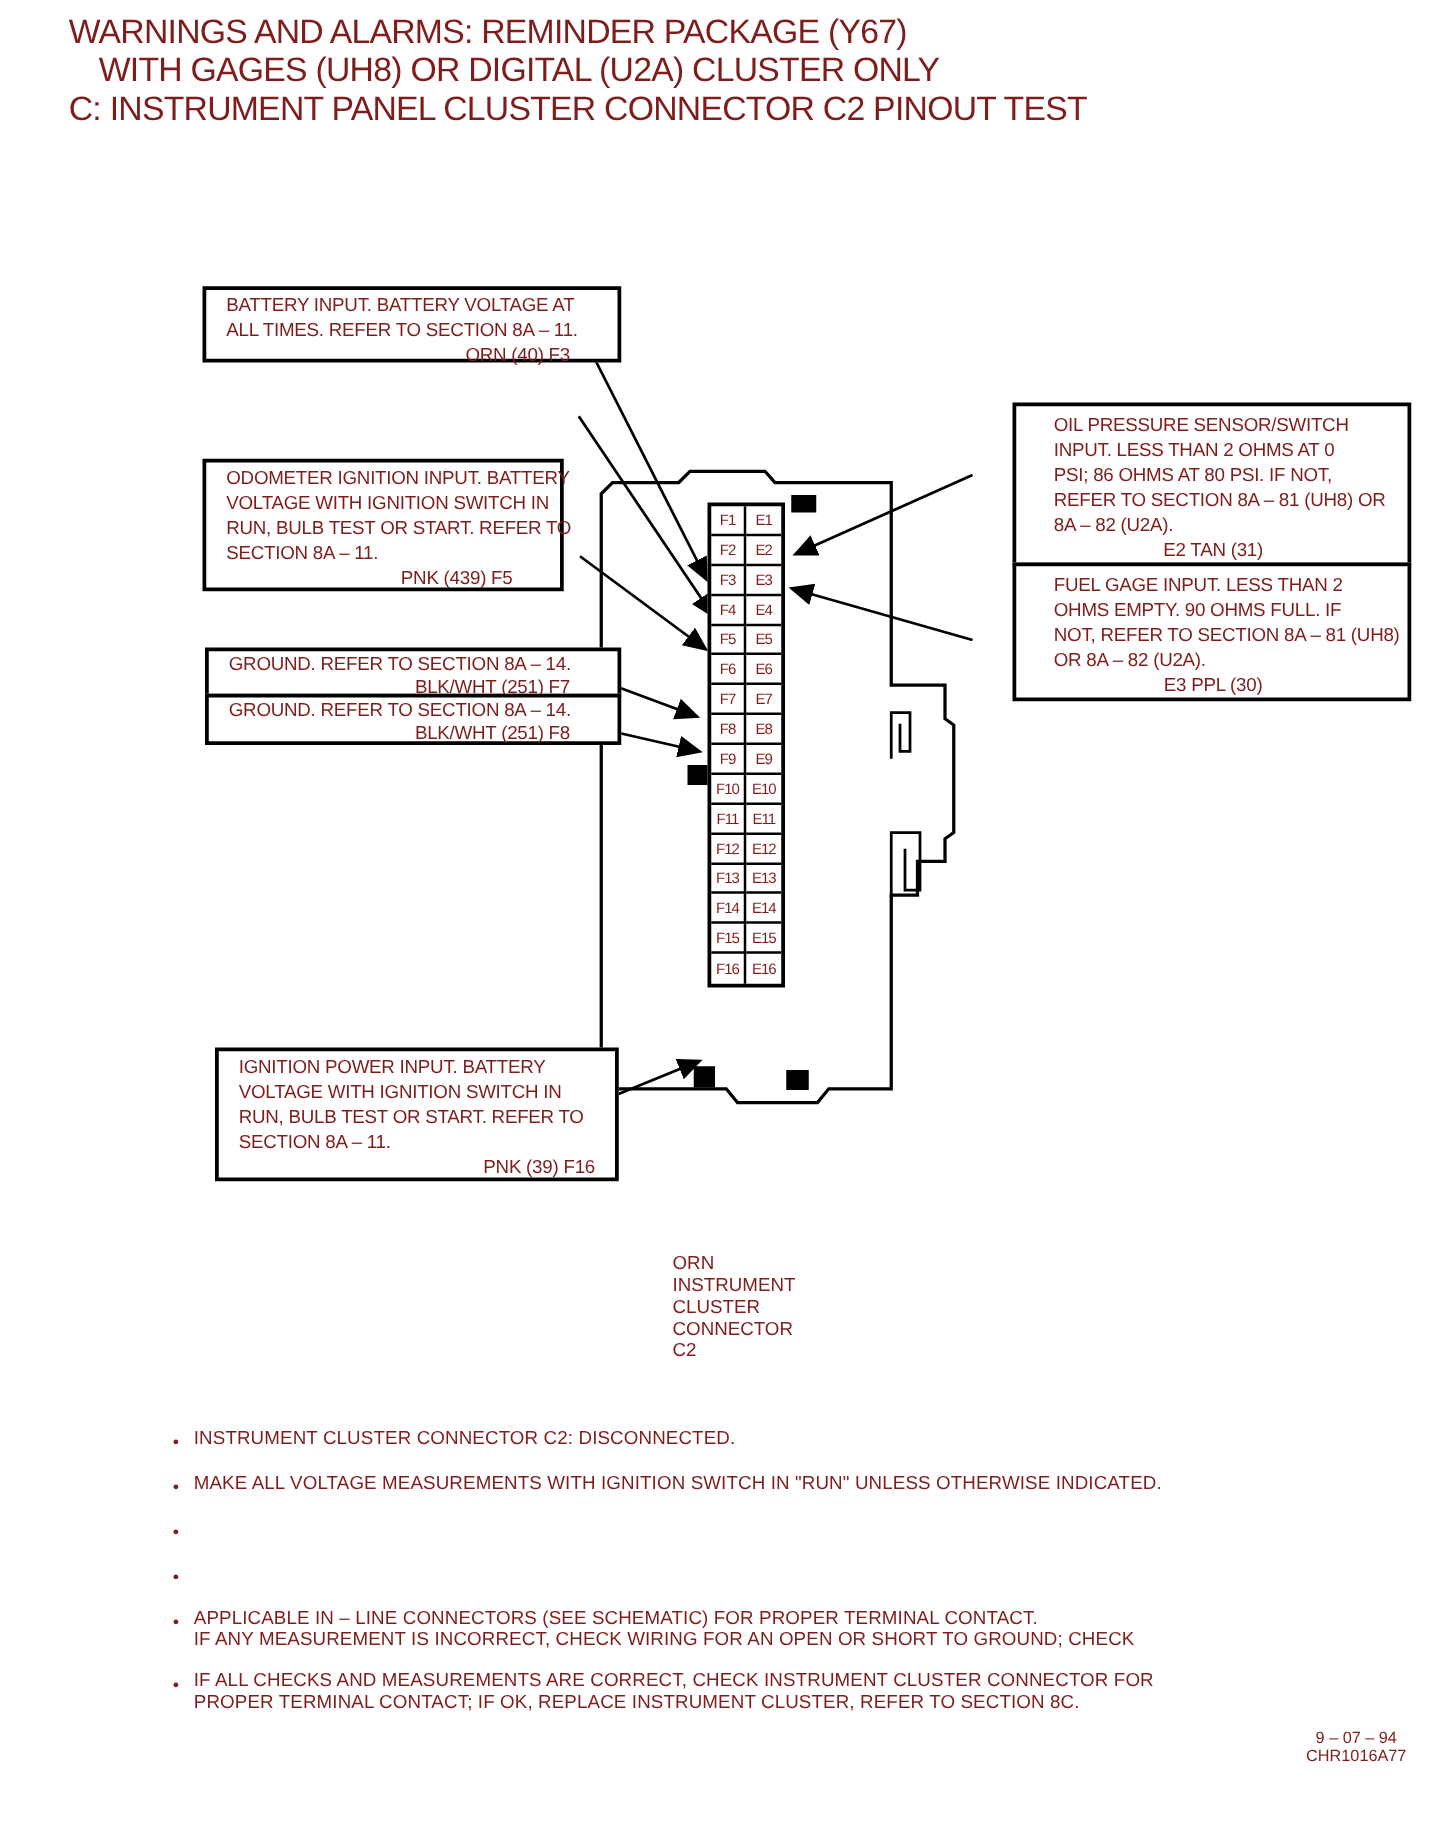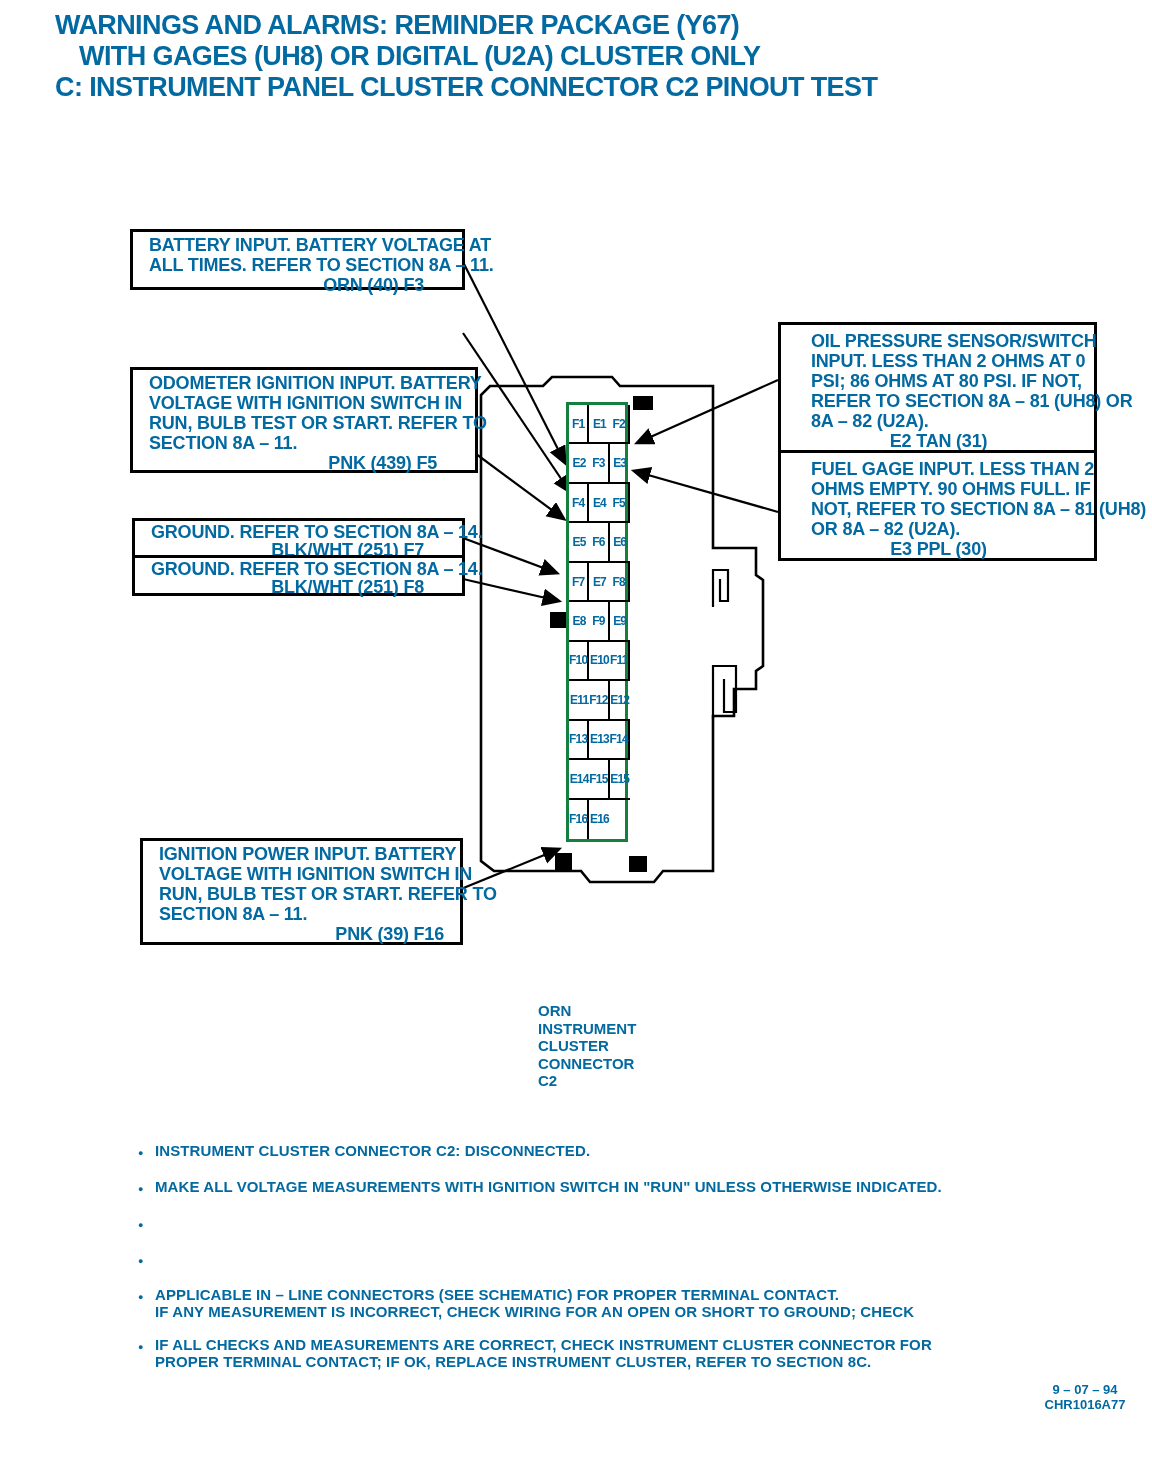--- a/index.html
+++ b/index.html
@@ -1,58 +1,59 @@
 <!DOCTYPE html>
 <html><head>
 <meta charset="utf-8">
 <style>
   html,body { margin:0; padding:0; background:#e8e8e8; }
   .page {
     position:relative; width:1152px; height:1472px; margin:0 auto;
-    background:#ffffff; color:#0369a1;
+    background:#ffffff; color:#7f1d1d;
     font-family:"Liberation Sans","DejaVu Sans",sans-serif;
-    font-weight:700; overflow:hidden;
+    font-weight:400; overflow:hidden;
   }
   svg.overlay { position:absolute; left:0; top:0; z-index:1; }
 
   
   .title { position:absolute; left:55px; top:10px; z-index:2;
            font-size:27px; line-height:31px; letter-spacing:-0.6px; white-space:nowrap; }
   .title .t2 { padding-left:24px; }
 
   
   .callout {
     position:absolute; z-index:2; box-sizing:border-box;
     border:3px solid #000; background:#fff;
-    font-size:18px; line-height:20px; letter-spacing:-0.2px;
+    font-size:15px; line-height:20px; letter-spacing:-0.2px;
     display:flex; flex-direction:column;
     padding:3px 6px 2px 16px;
+    margin-left:32px;
   }
   .callout .bline { white-space:nowrap; }
   .code-r { text-align:right; padding-right:32px; white-space:nowrap; }
   .code-r.tight { padding-right:10px; }
   .mt-auto { margin-top:auto; }
   .callout.rbox { padding:6px 4px 3px 4px; }
   .rbox .indent { padding-left:26px; }
   .code-l { padding-left:2px; white-space:nowrap;text-align:center; }
 
   .box-f3  { left:130px; top:229px; width:335px; height:61px;  }
   .box-f4  { left:130px; top:287px; width:335px; height:83px;  }
-  .box-f5  { left:130px; top:367px; width:348px; height:106px; }
+  .box-f5  { left:130px; top:367px; width:289px; height:106px; }
   .box-f7  { left:132px; top:518px; width:333px; height:40px; line-height:18px; padding-top:2px; }
   .box-f8  { left:132px; top:555px; width:333px; height:41px; line-height:18px; padding-top:2px; }
   .box-f16 { left:140px; top:838px; width:323px; height:107px; }
   .box-e2  { left:778px; top:322px; width:319px; height:131px; }
   .box-e3  { left:778px; top:450px; width:319px; height:111px; }
 
   
   .pin-table {
-    position:absolute; left:566px; top:402px; width:62px; height:440px; z-index:2;
-    box-sizing:border-box; border:3px solid #15803d; background:#fff;
-    display:grid; grid-template-columns:1fr 1fr 1fr; grid-auto-rows:1fr;
+    position:absolute; left:566px; top:402px; width:62px; height:388px; z-index:2;
+    box-sizing:border-box; border:3px solid #000000; background:#fff;
+    display:grid; grid-template-columns:1fr 1fr; grid-auto-rows:1fr;
   }
   .pin-cell {
     border-right:2px solid #000; border-bottom:2px solid #000;
     display:flex; align-items:center; justify-content:center;
     font-size:12px; letter-spacing:-0.8px;
   }
   .pin-cell:nth-child(2n) { border-right:none; }
   .pin-cell:nth-last-child(-n+2) { border-bottom:none; }
 
   

